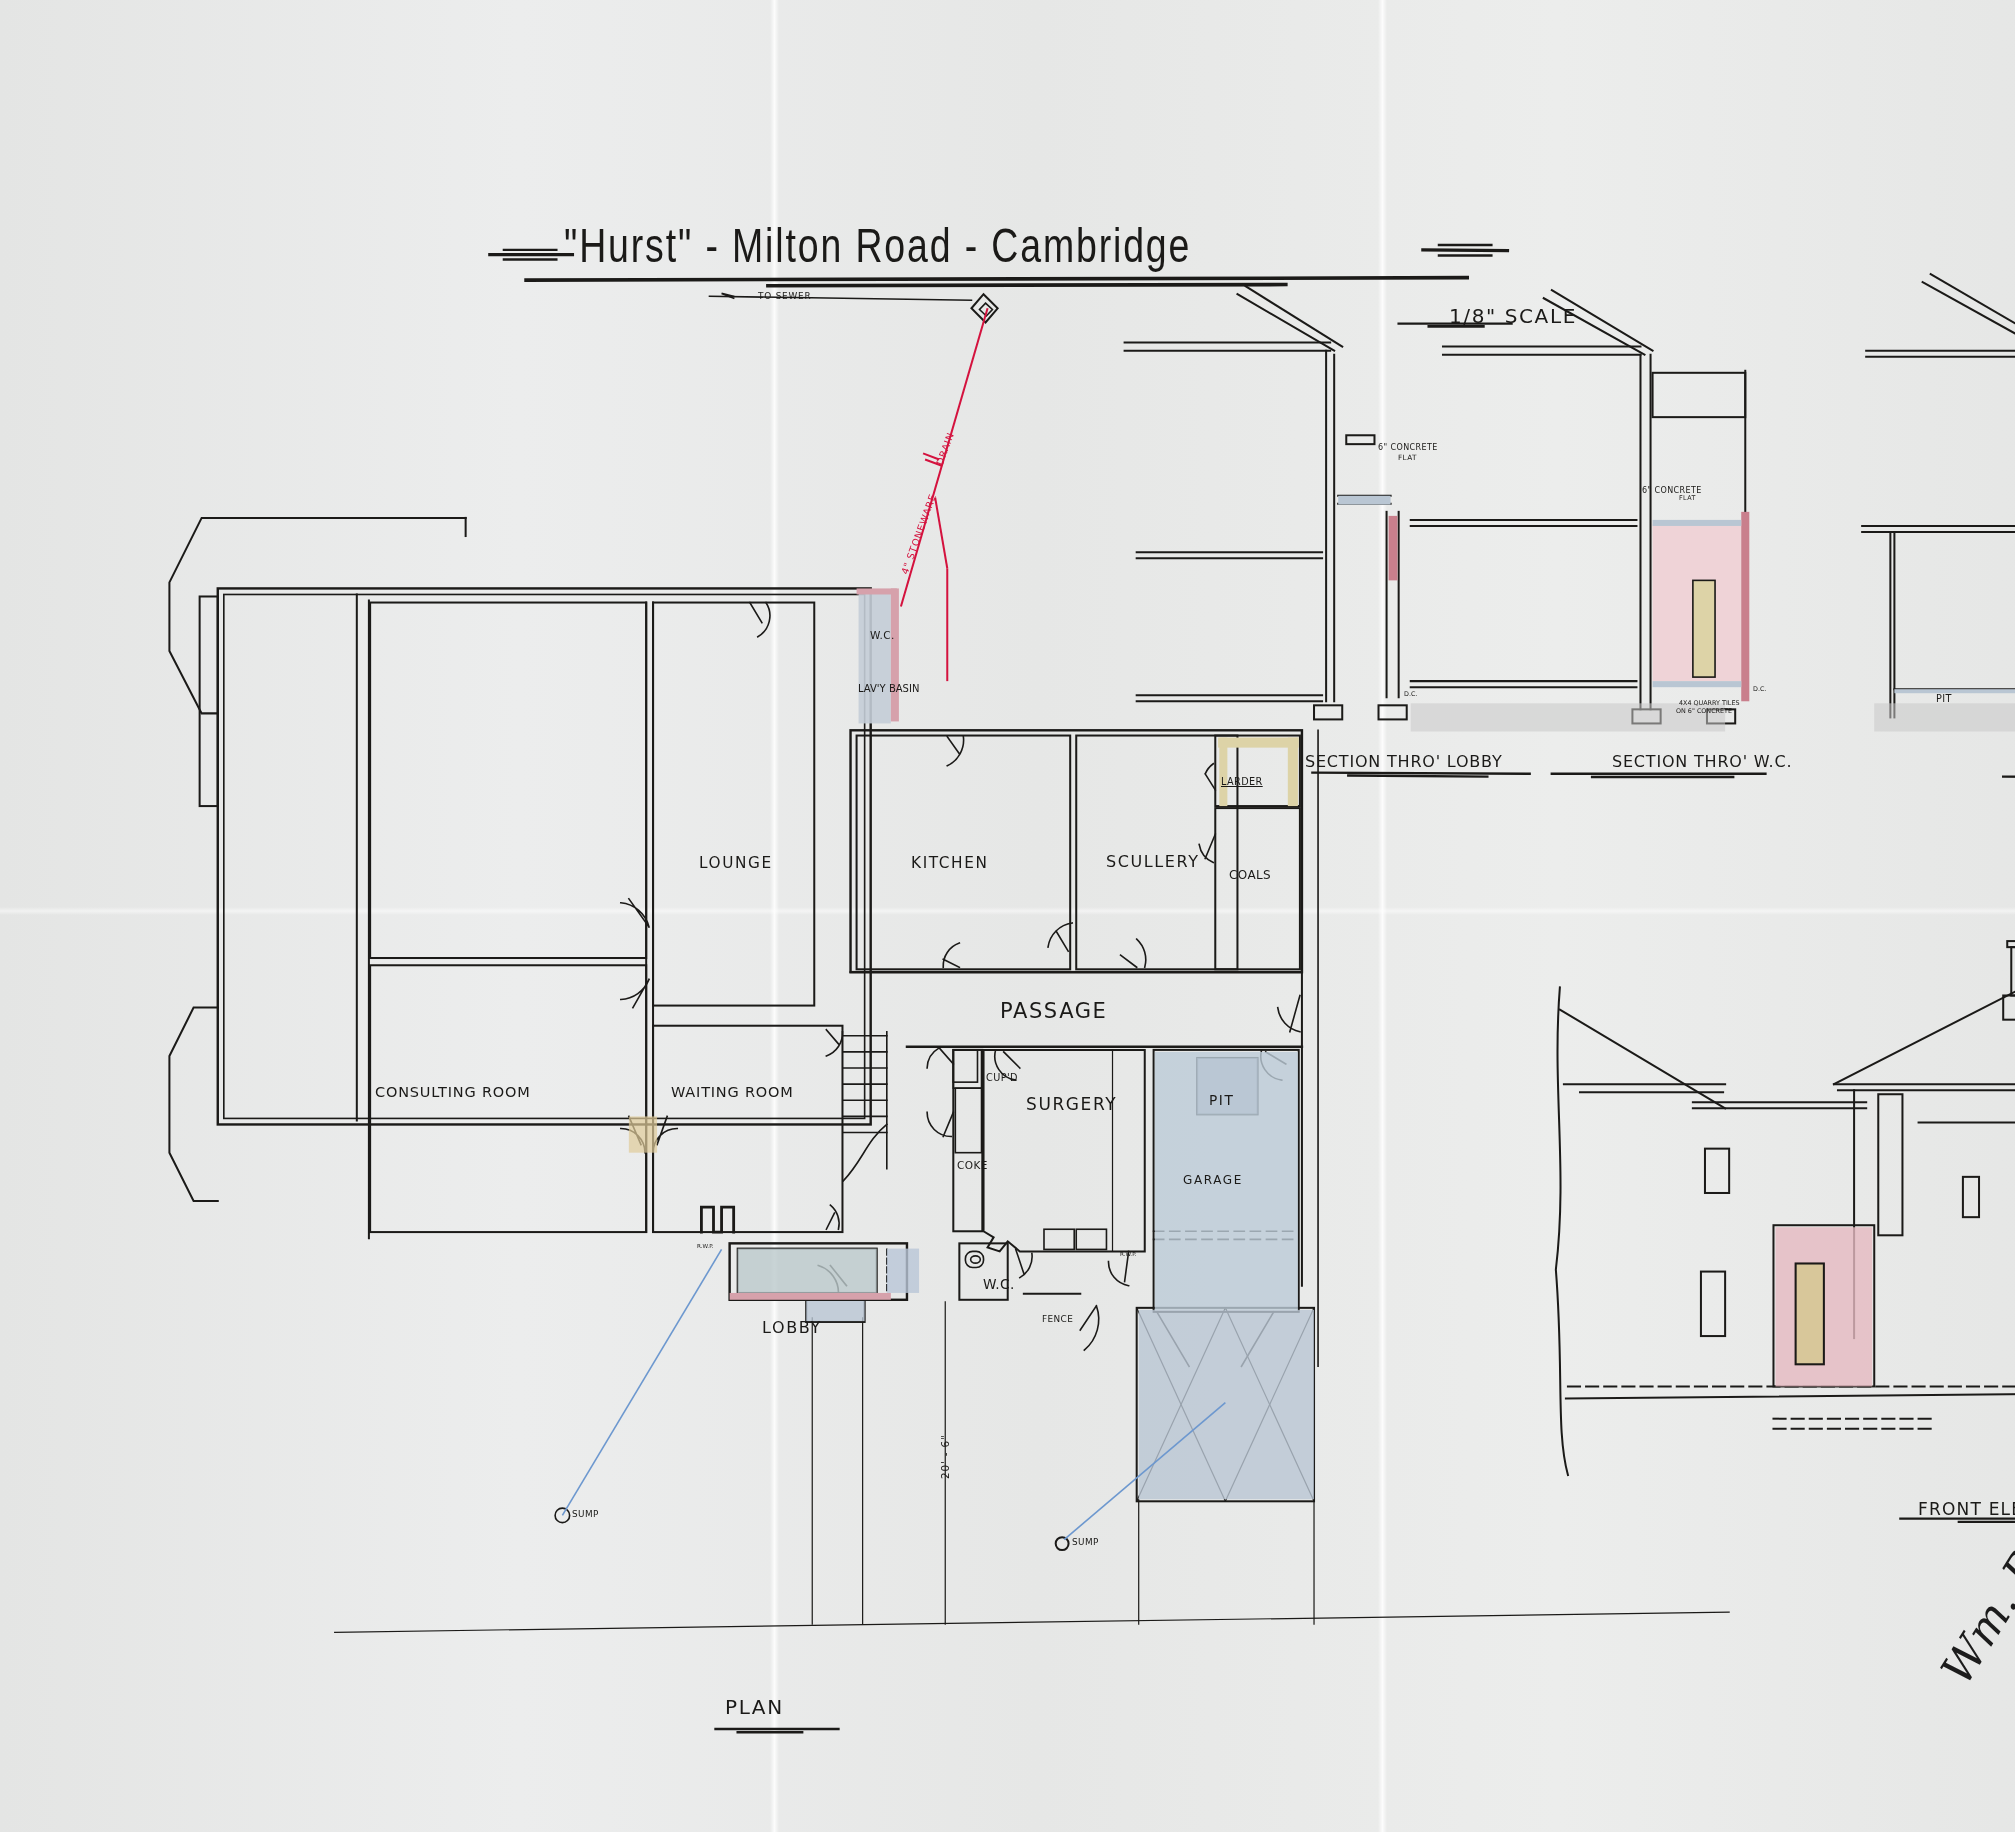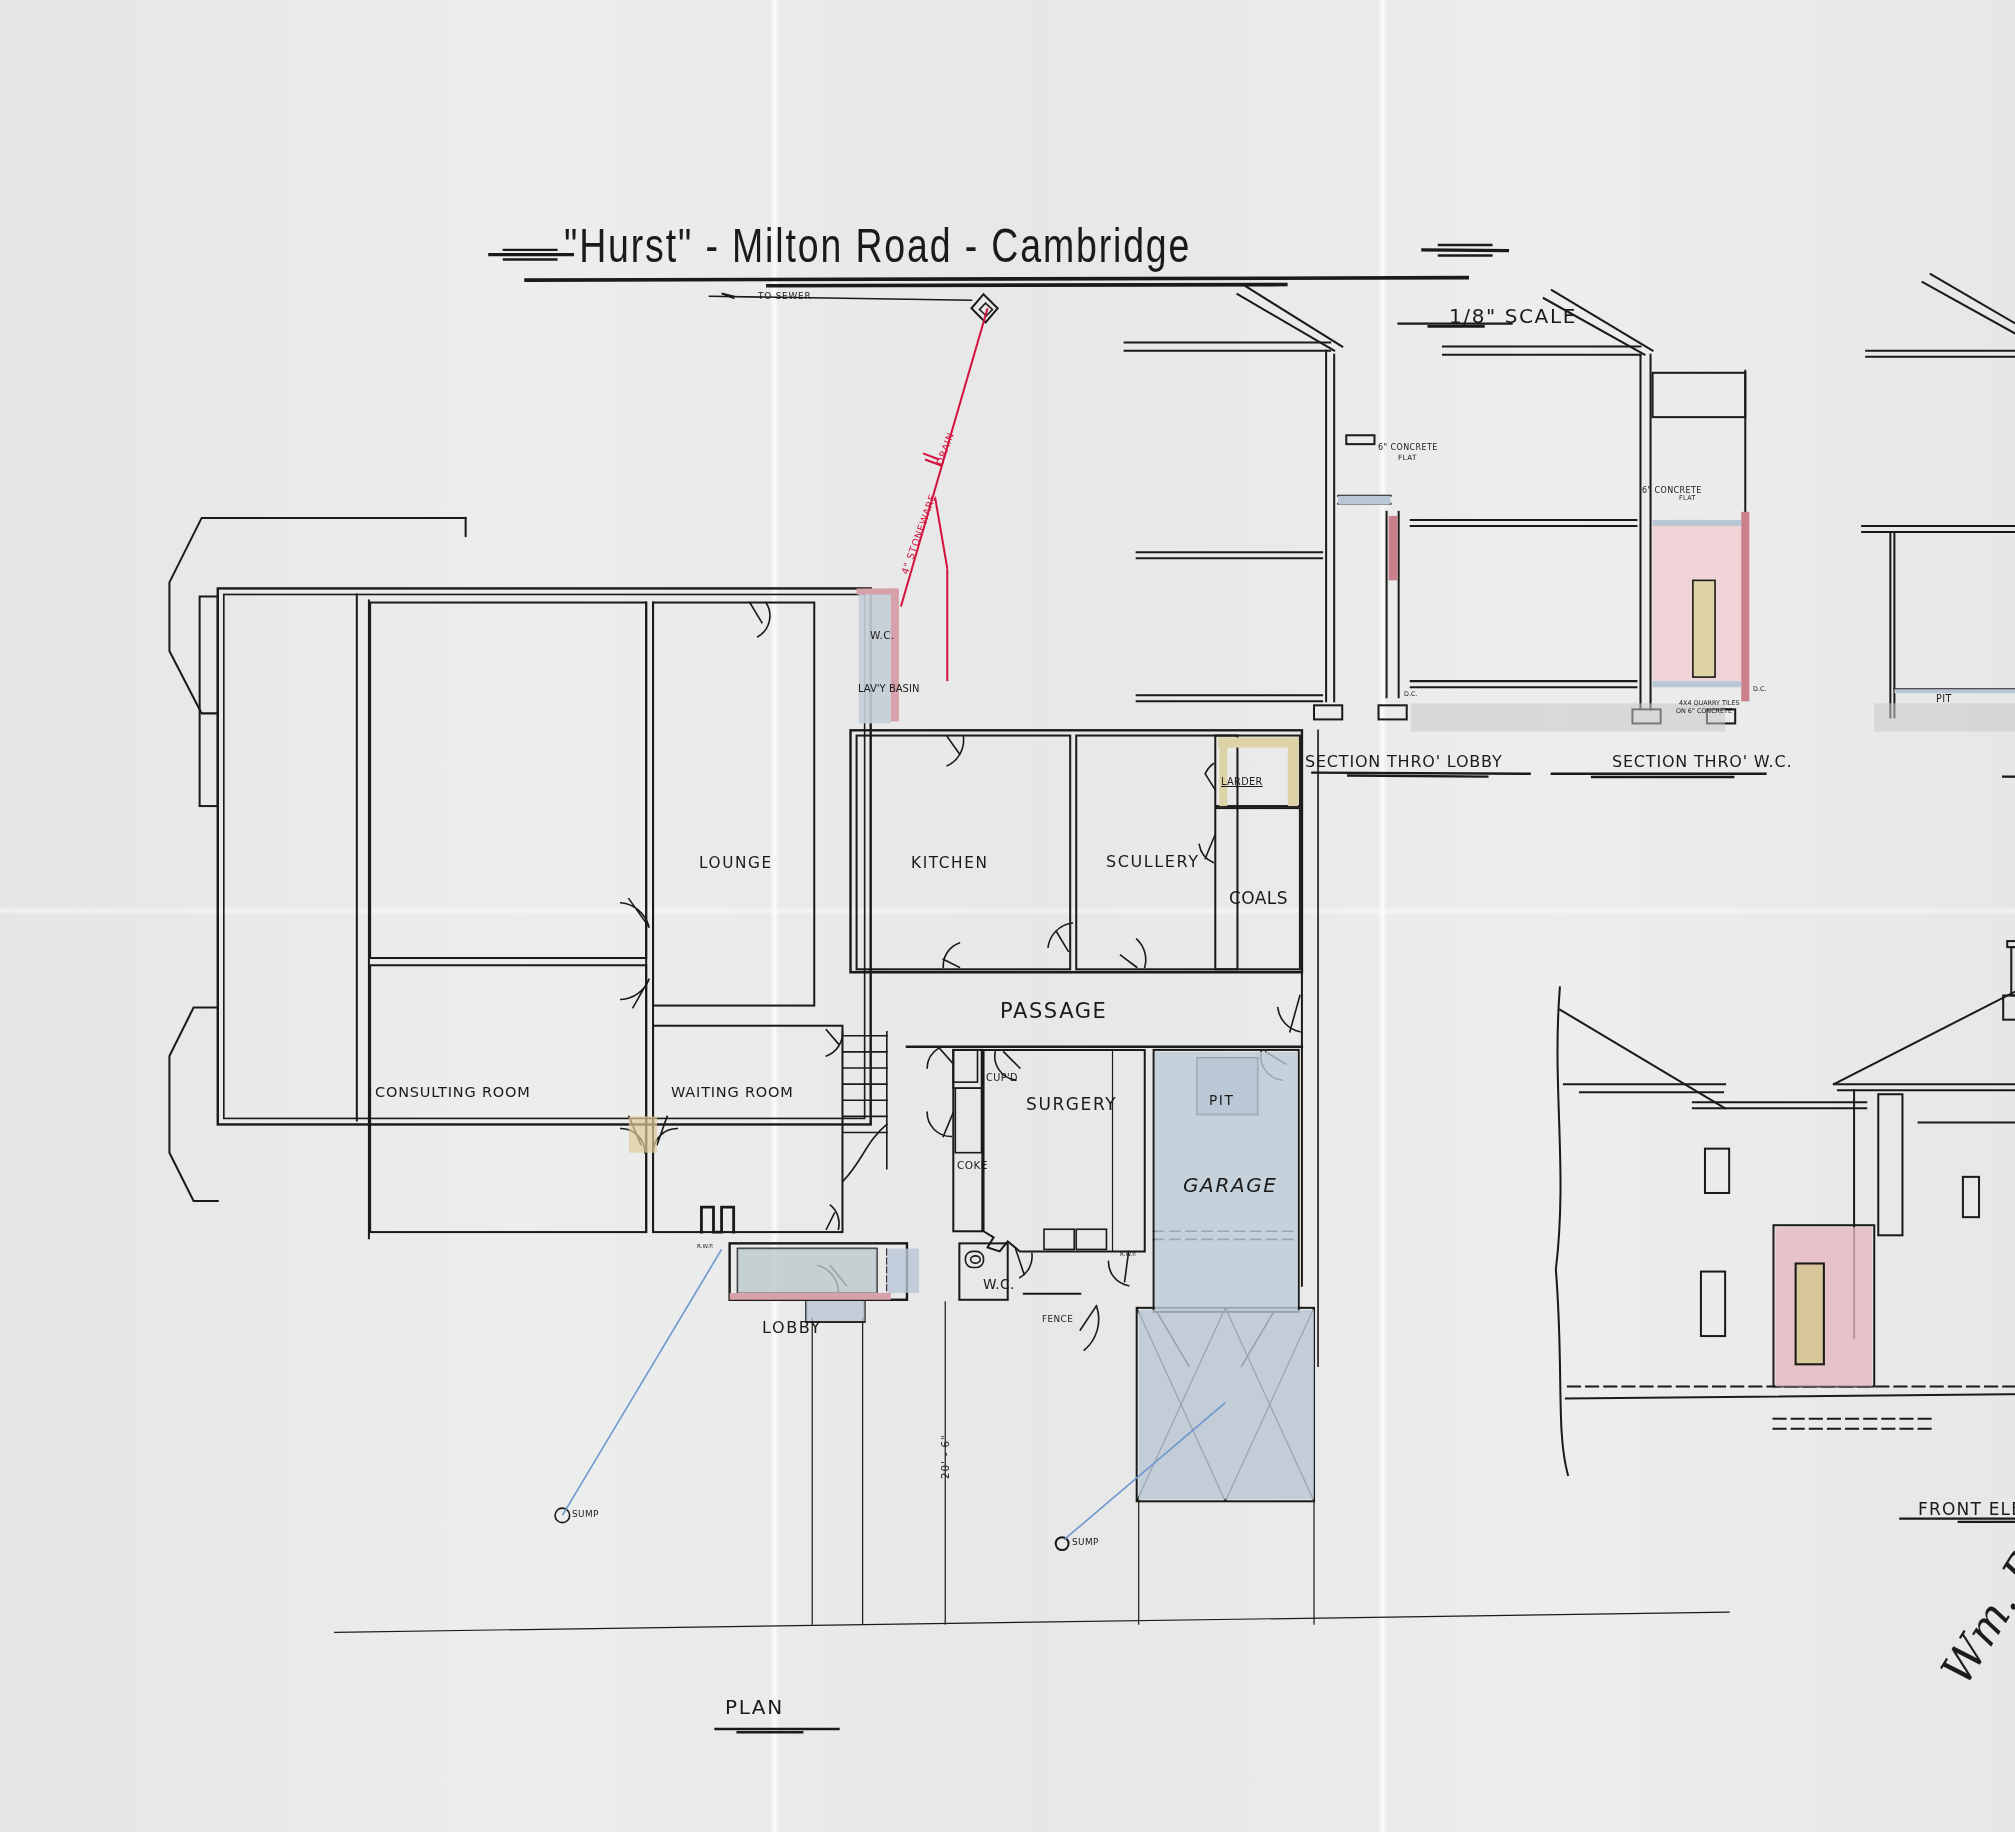--- a/index.html
+++ b/index.html
@@ -332,29 +332,29 @@
   </g>
 </svg>
 
 <div class="title">"Hurst" - Milton Road - Cambridge</div>
 <div class="lbl" style="left:1449px;top:304px;font-size:20px;">1/8" Scale</div>
 
 <div class="lbl" style="left:699px;top:854px;font-size:15.3px;">Lounge</div>
 <div class="lbl" style="left:911px;top:854px;font-size:15.3px;">Kitchen</div>
 <div class="lbl" style="left:1106px;top:852px;font-size:16px;">Scullery</div>
 <div class="lbl" style="left:1221px;top:776px;font-size:9.7px;letter-spacing:0.4px;text-decoration:underline;">Larder</div>
-<div class="lbl" style="left:1229px;top:868px;font-size:17px;letter-spacing:0.4px;margin-top:20px;">Coals</div>
+<div class="lbl" style="left:1229px;top:868px;font-size:12px;letter-spacing:0.4px;">Coals</div>
 <div class="lbl" style="left:375px;top:1084px;font-size:14.5px;letter-spacing:0.8px;">Consulting Room</div>
 <div class="lbl" style="left:671px;top:1084px;font-size:14.5px;letter-spacing:0.8px;">Waiting Room</div>
 <div class="lbl" style="left:1000px;top:999px;font-size:21px;">Passage</div>
 <div class="lbl" style="left:986px;top:1072px;font-size:9.7px;letter-spacing:0.4px;">Cup'd</div>
 <div class="lbl" style="left:957px;top:1159px;font-size:10.5px;letter-spacing:0.4px;">Coke</div>
 <div class="lbl" style="left:1026px;top:1094px;font-size:17px;">Surgery</div>
 <div class="lbl" style="left:1209px;top:1092px;font-size:13.7px;">Pit</div>
-<div class="lbl" style="left:1183px;top:1173px;font-size:20px;font-style:italic;">Garage</div>
+<div class="lbl" style="left:1183px;top:1173px;font-size:12px;">Garage</div>
 <div class="lbl" style="left:762px;top:1318px;font-size:16px;">Lobby</div>
 <div class="lbl" style="left:983px;top:1276px;font-size:13.7px;letter-spacing:0.4px;">W.C.</div>
 <div class="lbl" style="left:870px;top:629px;font-size:10.5px;letter-spacing:0.4px;">W.C.</div>
 <div class="lbl" style="left:858px;top:683px;font-size:10px;letter-spacing:0;">Lav'y Basin</div>
 
 <div class="lbl" style="left:758px;top:291px;font-size:8.9px;letter-spacing:0.8px;">To Sewer</div>
 <div class="lbl" style="left:899px;top:572px;font-size:9.7px;letter-spacing:0.8px;color:#d4123e;transform:rotate(-70deg);transform-origin:left top;">4" Stoneware</div>
 <div class="lbl" style="left:934px;top:463px;font-size:9.7px;letter-spacing:0.8px;color:#d4123e;transform:rotate(-70deg);transform-origin:left top;">Drain</div>
 <div class="lbl" style="left:572px;top:1509px;font-size:8.9px;letter-spacing:0.4px;">Sump</div>
 <div class="lbl" style="left:1072px;top:1537px;font-size:8.9px;letter-spacing:0.4px;">Sump</div>

